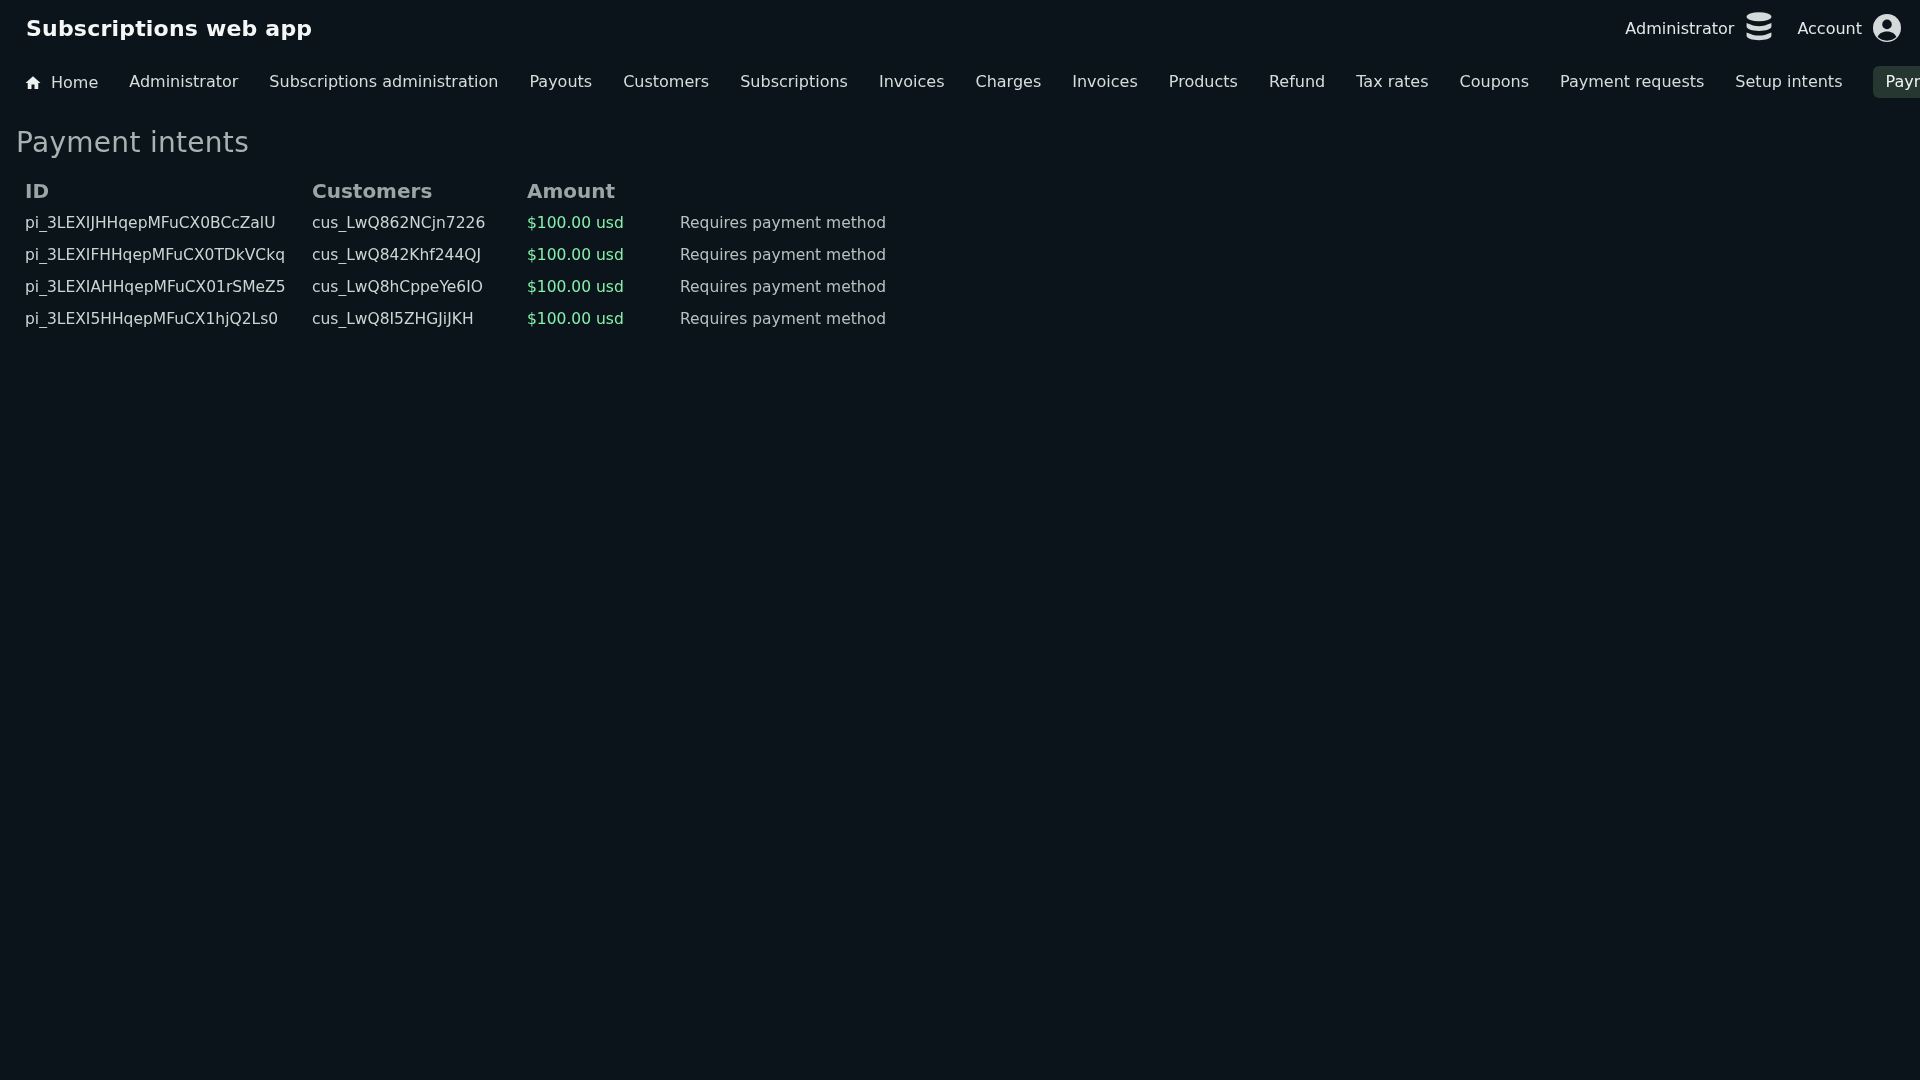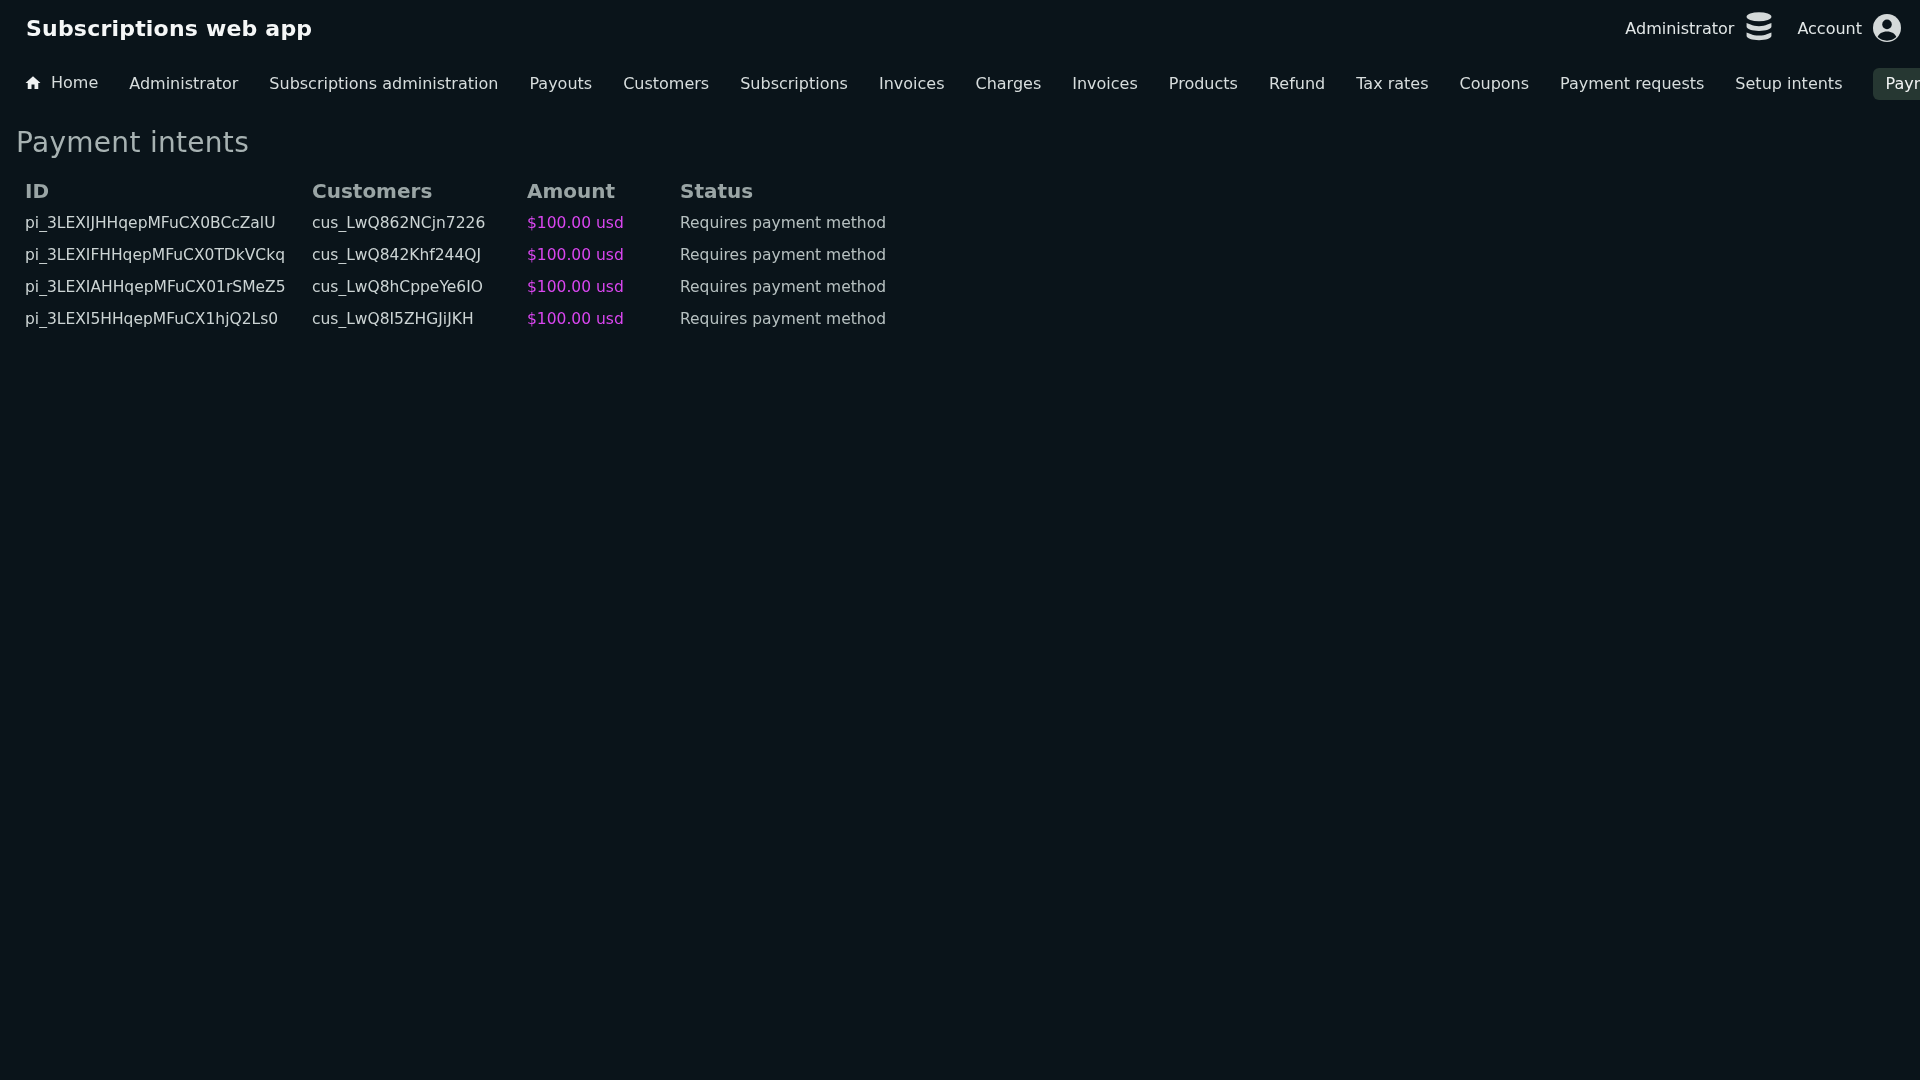--- a/index.html
+++ b/index.html
@@ -28,21 +28,21 @@
   }
   .app-title{
     color:var(--title);font-size:22px;font-weight:bold;letter-spacing:.2px;
   }
   .header-right{display:flex;align-items:center;gap:22px;}
   .header-chip{display:flex;align-items:center;gap:9px;cursor:pointer;}
   .header-chip .chip-label{color:#e2e7e7;font-size:16px;}
   .hicon{display:block;}
   
   .nav-bar{
-    display:flex;align-items:flex-end;gap:31px;
+    display:flex;align-items:flex-start;gap:31px;
     padding:10px 24px 8px 24px;
   }
   .nav-item{
     display:flex;align-items:center;gap:9px;
     color:var(--nav-text);font-size:16px;line-height:1;
     padding:8px 0;cursor:pointer;white-space:nowrap;
   }
   .nav-item.active{
     background:var(--pill);
     color:var(--nav-active-text);
@@ -59,21 +59,21 @@
   .pi-table{margin:16px 0 0 25px;width:1200px;}
   .t-row{
     display:grid;
     grid-template-columns:287px 215px 153px 1fr;
     height:32px;align-items:center;
     font-size:15.5px;
   }
   .t-head .t-cell{color:var(--th);font-weight:bold;font-size:20px;}
   .t-cell{white-space:nowrap;overflow:hidden;}
   .t-cell.c-status{color:var(--status);}
-  .t-cell.c-amount{color:#d946ef;}
+  .t-cell.c-amount{color:#86efac;}
 </style>
 </head>
 <body>
 
 <header class="app-header">
   <div class="app-title">Subscriptions web app</div>
   <div class="header-right">
     <div class="header-chip">
       <span class="chip-label">Administrator</span>
       <span class="nav-icon">
@@ -169,21 +169,20 @@
   </nav>
 
 <main class="page">
   <h1 class="page-title">Payment intents</h1>
 
   <div class="pi-table">
     <div class="t-row t-head" id="table-head">
         <div class="t-cell">ID</div>
         <div class="t-cell">Customers</div>
         <div class="t-cell">Amount</div>
-        <div class="t-cell">Status</div>
       </div>
     <div id="table-body">
         <div class="t-row">
     <div class="t-cell c-id">pi_3LEXIJHHqepMFuCX0BCcZalU</div>
     <div class="t-cell c-customer">cus_LwQ862NCjn7226</div>
     <div class="t-cell c-amount">$100.00 usd</div>
     <div class="t-cell c-status">Requires payment method</div>
   </div>
         <div class="t-row">
     <div class="t-cell c-id">pi_3LEXIFHHqepMFuCX0TDkVCkq</div>

